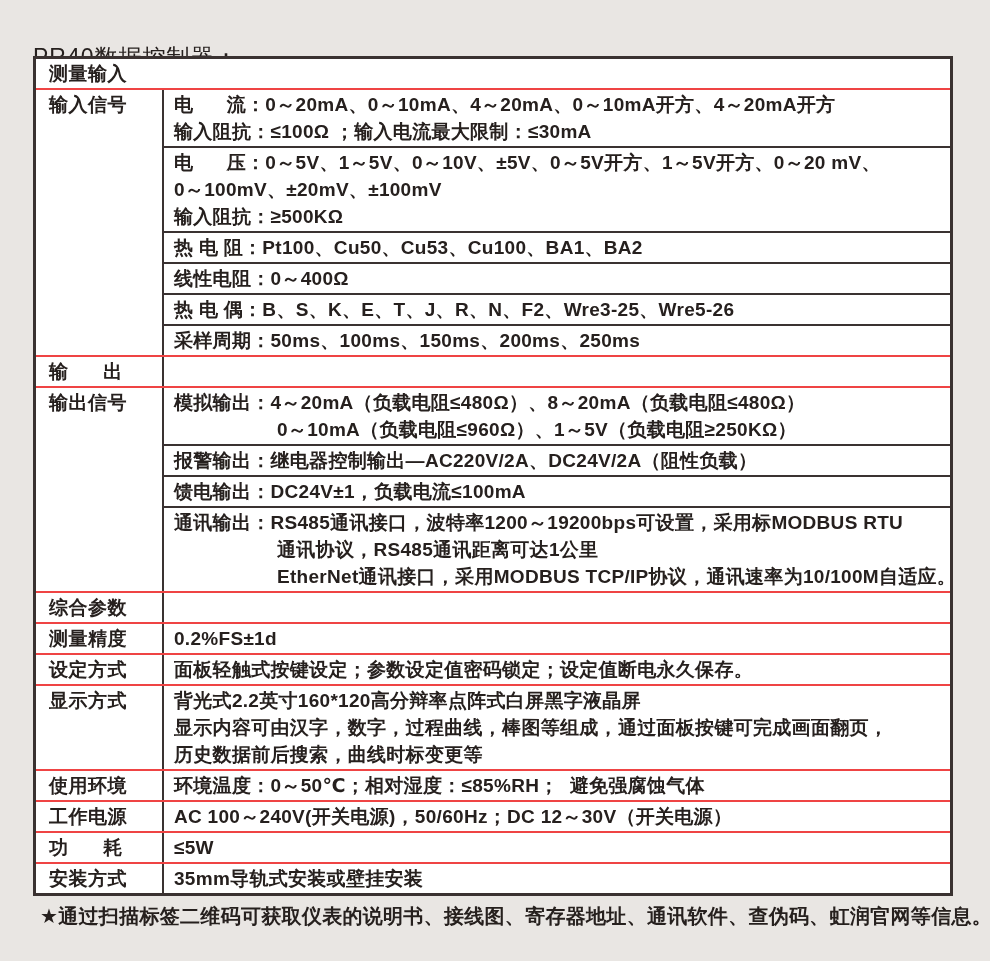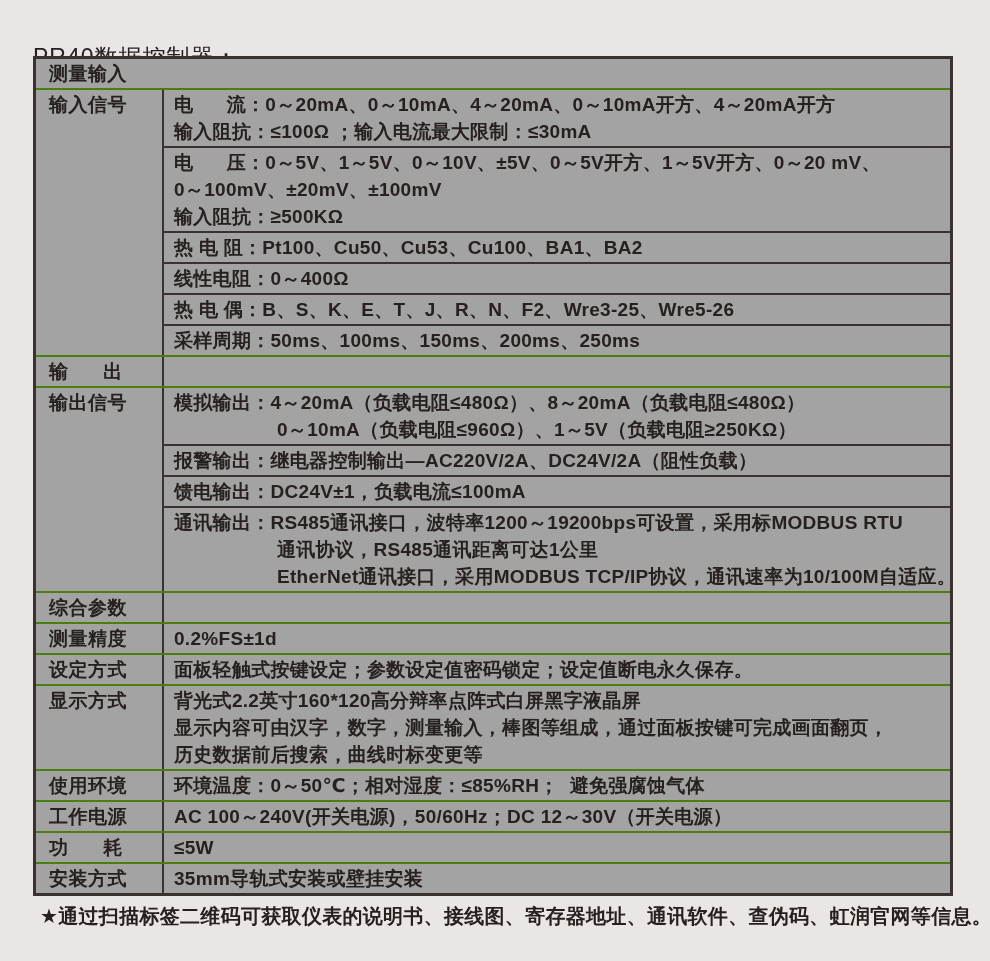--- a/index.html
+++ b/index.html
@@ -14,23 +14,23 @@
   .page-title{
     position:absolute;left:33px;top:6px;
     font-size:23px;font-weight:normal;letter-spacing:1px;
     white-space:pre;
     margin-top:36px;
   }
   .spec-table{
     position:absolute;left:33px;top:56px;width:920px;
     box-sizing:border-box;
     border:3px solid #3a3231;
-    background:#a3a3a3;
+    background:#ffffff;
   }
-  .trow{display:flex;border-top:2px solid #4d7c0f;}
+  .trow{display:flex;border-top:2px solid #ef4444;}
   .trow:first-child{border-top:none;}
   .label-cell{
     flex:0 0 128px;width:128px;box-sizing:border-box;
     border-right:2px solid #3a3231;
     padding:1px 0 1px 13px;
     font-size:19px;font-weight:600;line-height:27px;
     letter-spacing:0.5px;white-space:pre;
   }
   .label-cell.full{flex:1;border-right:none;}
   .content-col{flex:1;display:flex;flex-direction:column;min-height:27px;min-width:0;}
@@ -125,21 +125,21 @@
         <div class="cell">
           <div class="line">面板轻触式按键设定；参数设定值密码锁定；设定值断电永久保存。</div>
         </div>
       </div>
     </div>
     <div class="trow">
       <div class="label-cell">显示方式</div>
       <div class="content-col">
         <div class="cell">
           <div class="line">背光式2.2英寸160*120高分辩率点阵式白屏黑字液晶屏</div>
-          <div class="line">显示内容可由汉字，数字，测量输入，棒图等组成，通过面板按键可完成画面翻页，</div>
+          <div class="line">显示内容可由汉字，数字，过程曲线，棒图等组成，通过面板按键可完成画面翻页，</div>
           <div class="line">历史数据前后搜索，曲线时标变更等</div>
         </div>
       </div>
     </div>
     <div class="trow">
       <div class="label-cell">使用环境</div>
       <div class="content-col">
         <div class="cell">
           <div class="line">环境温度：0～50℃；相对湿度：≤85%RH；  避免强腐蚀气体</div>
         </div>

